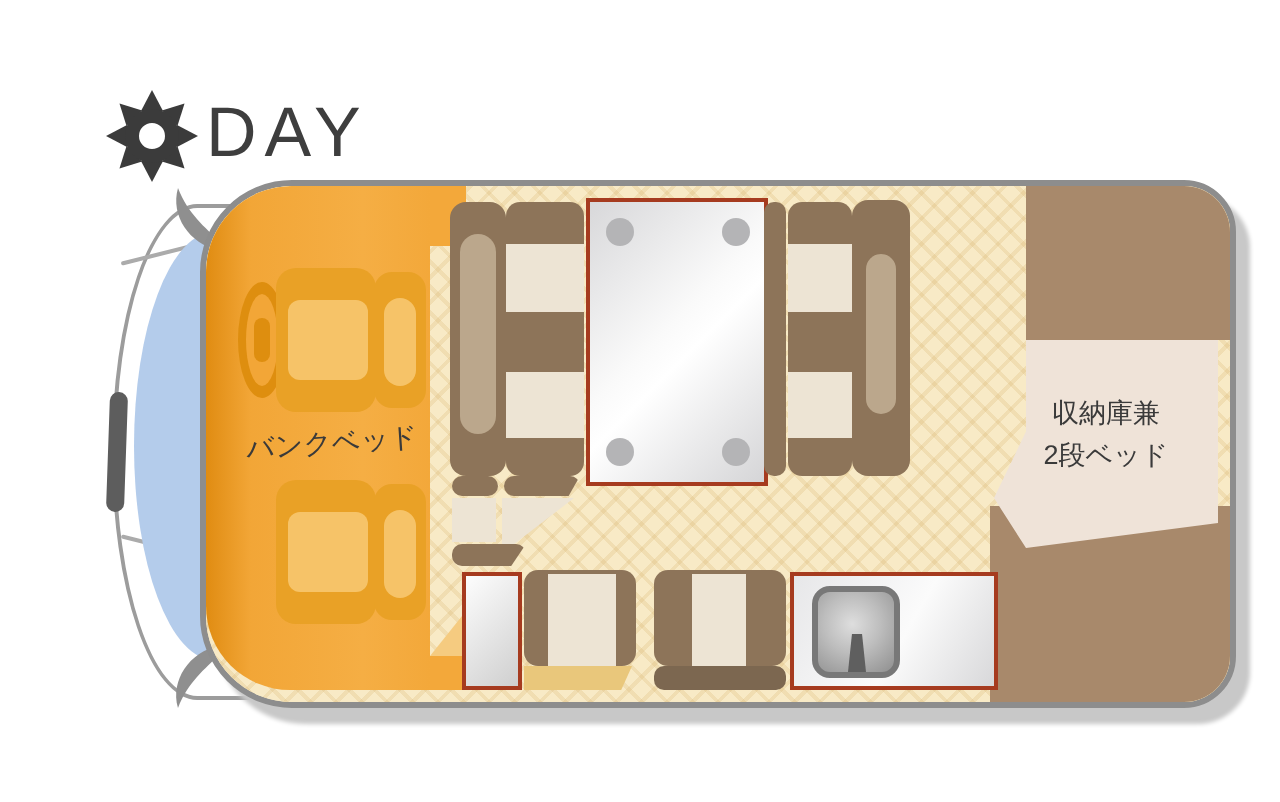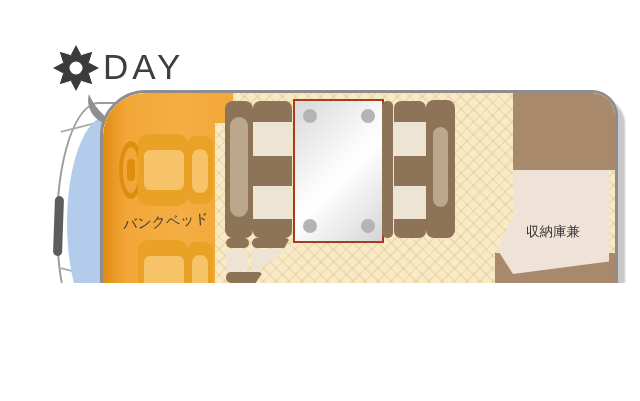--- a/index.html
+++ b/index.html
@@ -1,17 +1,17 @@
 <!DOCTYPE html>
 <html><head>
 <meta charset="utf-8">
 <style>
   html,body{margin:0;padding:0;background:#ffffff;}
   .stage{
-    position:relative;width:640px;height:283px;background:#ffffff;overflow:hidden;
+    position:relative;width:640px;height:401px;background:#ffffff;overflow:hidden;
     font-family:"Liberation Sans","DejaVu Sans",sans-serif;color:#3c3c3c;
   }
   .abs{position:absolute;}
   
   .day-title{position:absolute;left:103px;top:47px;font-size:35px;letter-spacing:4px;color:#3e3e3e;}
   
   .nose{position:absolute;left:56px;top:102px;width:74px;height:244px;background:#ffffff;
         border:2px solid #9c9c9c;border-radius:44px 10px 10px 44px / 128px 28px 28px 128px;}
   .nose-accent{position:absolute;left:-4px;top:92px;width:9px;height:60px;background:#5d5d5d;
         border-radius:6px;transform:rotate(2deg);}
@@ -53,21 +53,21 @@
   
   .multiroom{position:absolute;left:354px;top:11px;width:56px;height:110px;background:#faf7e1;
         border:3px solid #8a7c30;box-sizing:border-box;display:flex;flex-direction:column;
         justify-content:center;align-items:center;font-size:13px;line-height:18px;color:#474747;}
   
   .rear-upper{position:absolute;left:410px;top:0;right:0;height:77px;background:#a8896b;}
   .rear-lower{position:absolute;left:392px;top:160px;right:0;bottom:0;background:#a8896b;}
   .rear-storage{position:absolute;left:392px;top:77px;width:114px;height:104px;background:#efe3d8;
         clip-path:polygon(18px 0,100% 0,100% 88%,18px 100%,2px 76%,18px 44%);
         font-size:13.5px;line-height:21px;color:#3a3a3a;text-align:center;}
-  .rear-storage .txt{position:absolute;left:8px;top:26px;width:100px;margin-top:25px;}
+  .rear-storage .txt{position:absolute;left:8px;top:26px;width:100px;}
   
   .kitchen{position:absolute;left:292px;top:193px;width:104px;height:59px;border:2px solid #a63b1f;
         box-sizing:border-box;background:linear-gradient(120deg,#e7e7e9,#fbfbfb 55%,#d8d8da);}
   .sink{position:absolute;left:9px;top:5px;width:44px;height:46px;border:3px solid #787878;border-radius:9px;
         background:radial-gradient(circle at 45% 40%,#dedede 0%,#bdbdbd 45%,#8f8f8f 100%);box-sizing:border-box;}
   .faucet{position:absolute;left:15px;bottom:0;width:9px;height:19px;background:#5f5f5f;
         clip-path:polygon(22% 0,78% 0,100% 100%,0 100%);}
   .door{position:absolute;left:128px;top:193px;width:30px;height:59px;border:2px solid #a63b1f;
         box-sizing:border-box;background:linear-gradient(135deg,#fdfdfd,#cfcfcf);}
   .bench{position:absolute;background:#8d7459;border-radius:7px;}
@@ -169,20 +169,21 @@
     <div class="abs brown" style="left:323px;top:7px;width:29px;height:138px;border-radius:8px">
       <div class="brown-in" style="left:7px;top:27px;width:15px;height:80px"></div>
     </div>
 
 
     <div class="rear-upper"></div>
     <div class="rear-lower"></div>
     <div class="rear-storage">
       <div class="txt">
         <div>収納庫兼</div>
+        <div>2段ベッド</div>
       </div>
     </div>
 
     <div class="sb brown" style="left:123px;top:145px;width:23px;height:10px;border-radius:5px"></div>
     <div class="sb brown" style="left:149px;top:145px;width:38px;height:10px;border-radius:5px;clip-path:polygon(0 0,100% 0,85% 100%,0 100%)"></div>
     <div class="sb" style="left:123px;top:156px;width:22px;height:22px;background:#ede4d4"></div>
     <div class="sb" style="left:148px;top:156px;width:36px;height:26px;background:#ede4d4;clip-path:polygon(0 0,100% 0,6% 100%,0 100%)"></div>
     <div class="sb brown" style="left:123px;top:179px;width:37px;height:11px;border-radius:5px;clip-path:polygon(0 0,100% 0,80% 100%,0 100%)"></div>
 
     <div class="door"></div>

